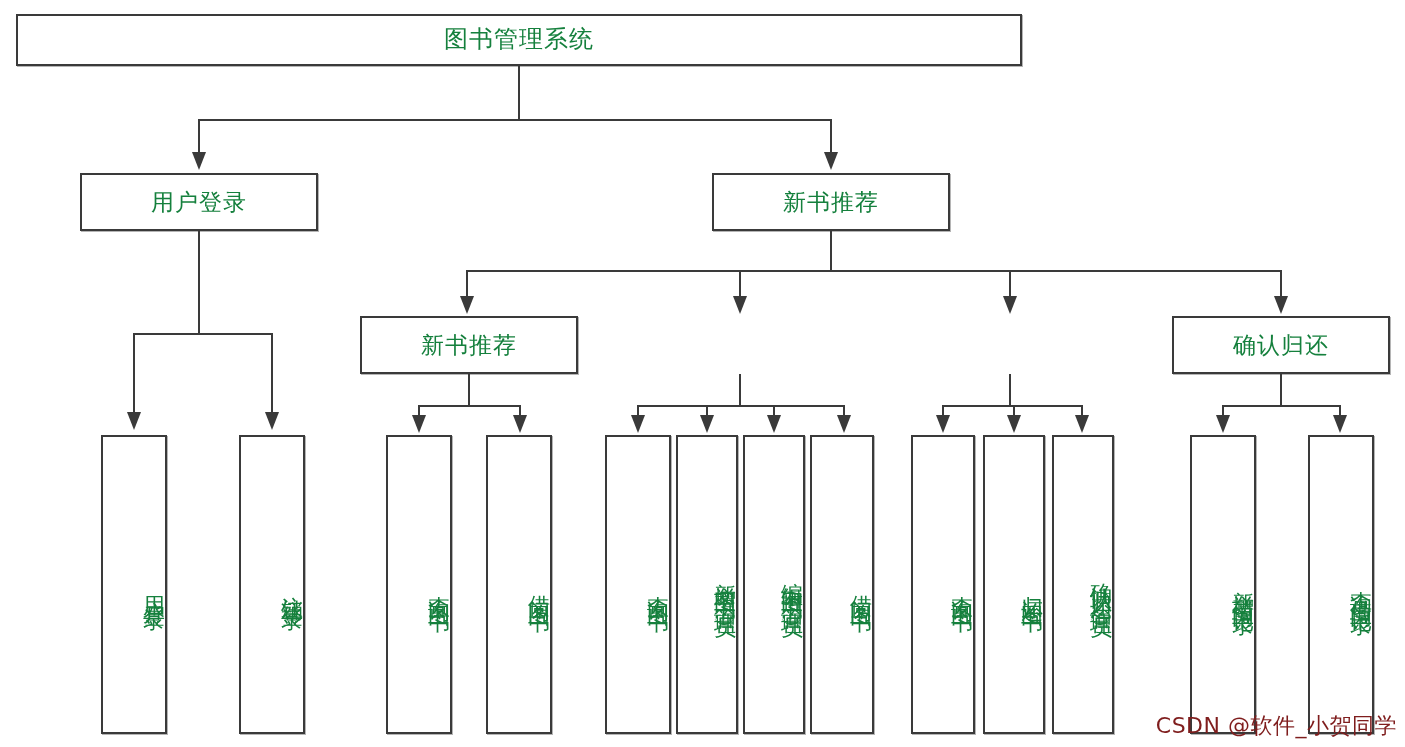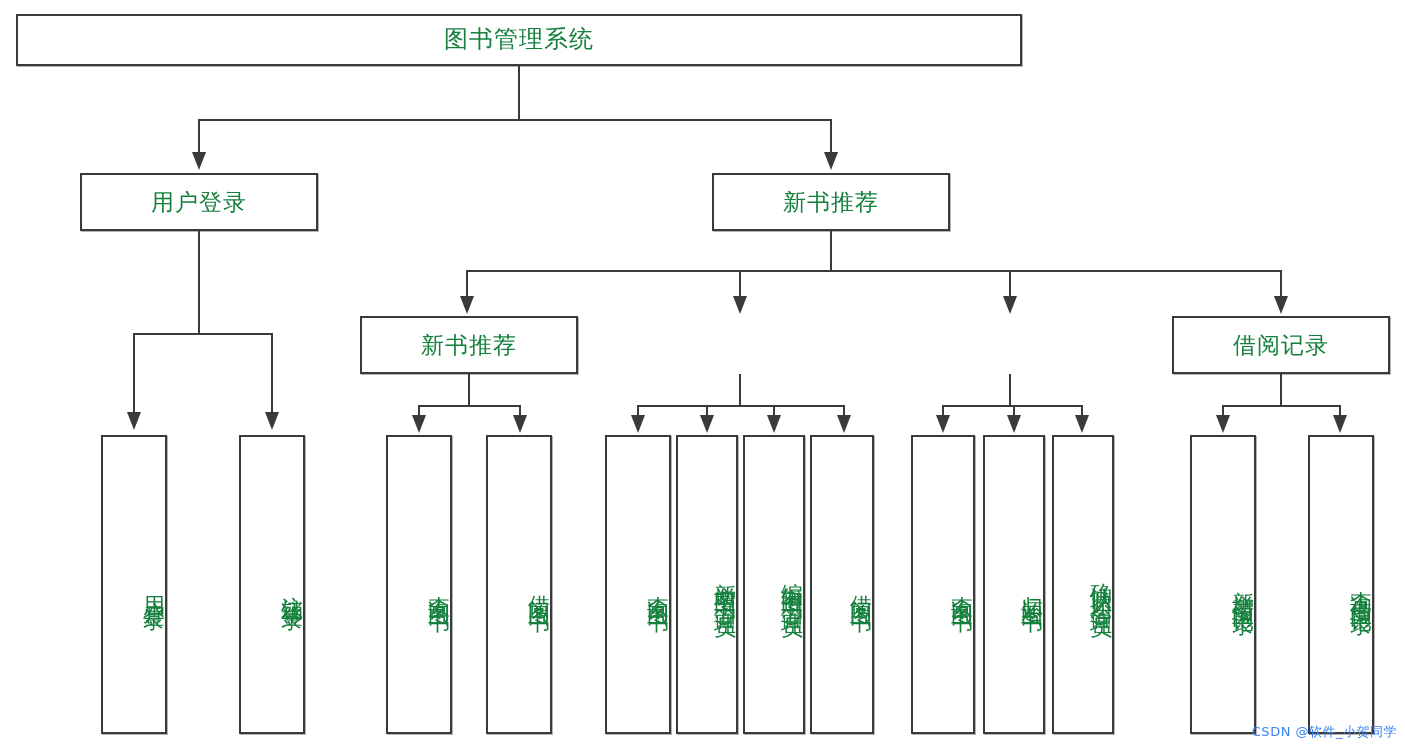--- a/index.html
+++ b/index.html
@@ -59,22 +59,22 @@
     width: 0;
     height: 0;
     border-left: 7px solid transparent;
     border-right: 7px solid transparent;
     border-top: 18px solid #3a3a3a;
   }
   .watermark {
     position: absolute;
     right: 8px;
     bottom: 6px;
-    font-size: 13px;
-    color: #3b82f6;
+    font-size: 22px;
+    color: #7f1d1d;
     letter-spacing: 0.5px;
     white-space: nowrap;
     pointer-events: none;
   }
 </style>
 </head>
 <body>
 
 <div id="canvas">
 
@@ -115,21 +115,21 @@
   <div class="arrow" style="left:733px; top:296px;"></div>
   <div class="edge edge-v" style="left:1009px; top:270px; width:2px; height:30px;"></div>
   <div class="arrow" style="left:1003px; top:296px;"></div>
   <div class="edge edge-v" style="left:1280px; top:270px; width:2px; height:30px;"></div>
   <div class="arrow" style="left:1274px; top:296px;"></div>
 
   <div class="node node-h" style="left:360px; top:316px; width:218px; height:58px;">
     <span>新书推荐</span>
   </div>
   <div class="node node-h" style="left:1172px; top:316px; width:218px; height:58px;">
-    <span>借阅记录</span>
+    <span>确认归还</span>
   </div>
 
   <div class="edge edge-v" style="left:468px; top:374px; width:2px; height:33px;"></div>
   <div class="edge edge-h" style="left:418px; top:405px; width:103px; height:2px;"></div>
   <div class="edge edge-v" style="left:418px; top:405px; width:2px; height:14px;"></div>
   <div class="arrow" style="left:412px; top:415px;"></div>
   <div class="edge edge-v" style="left:519px; top:405px; width:2px; height:14px;"></div>
   <div class="arrow" style="left:513px; top:415px;"></div>
 
   <div class="edge edge-v" style="left:739px; top:374px; width:2px; height:33px;"></div>

